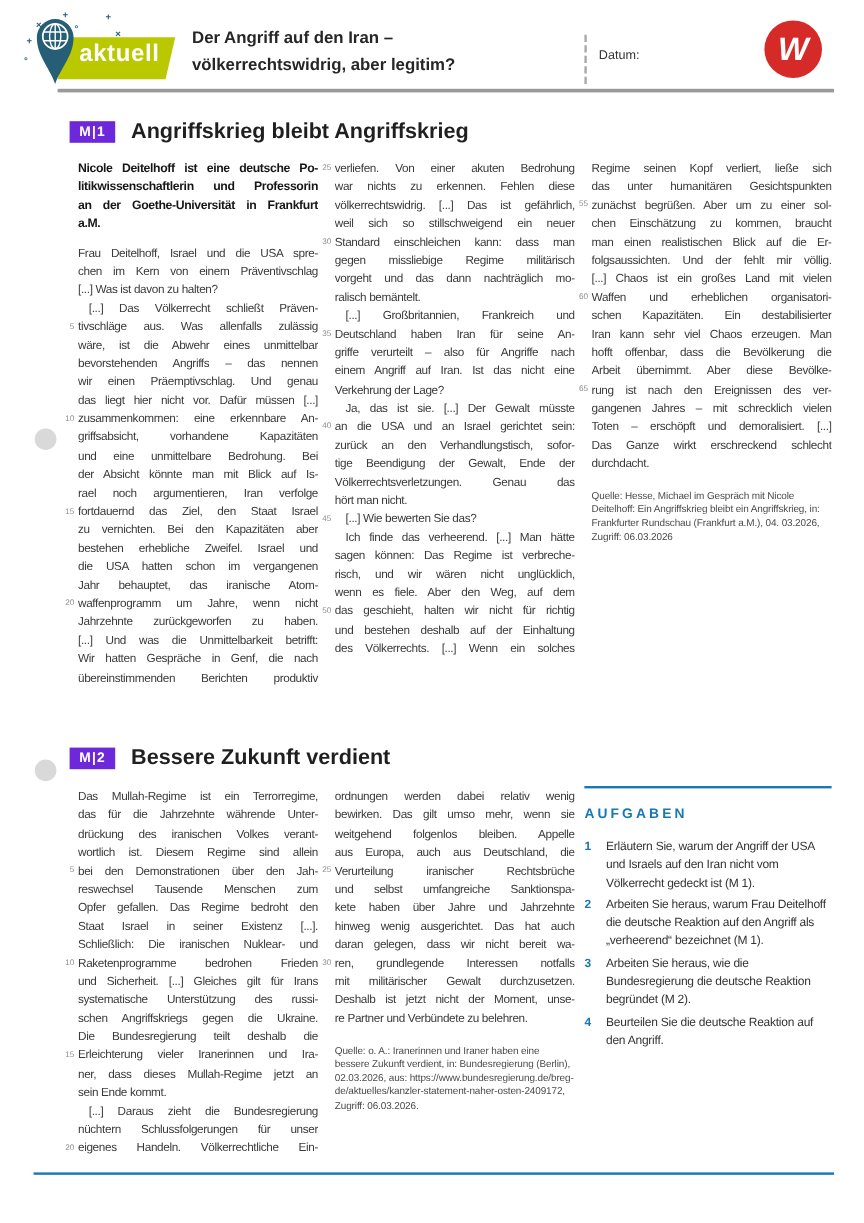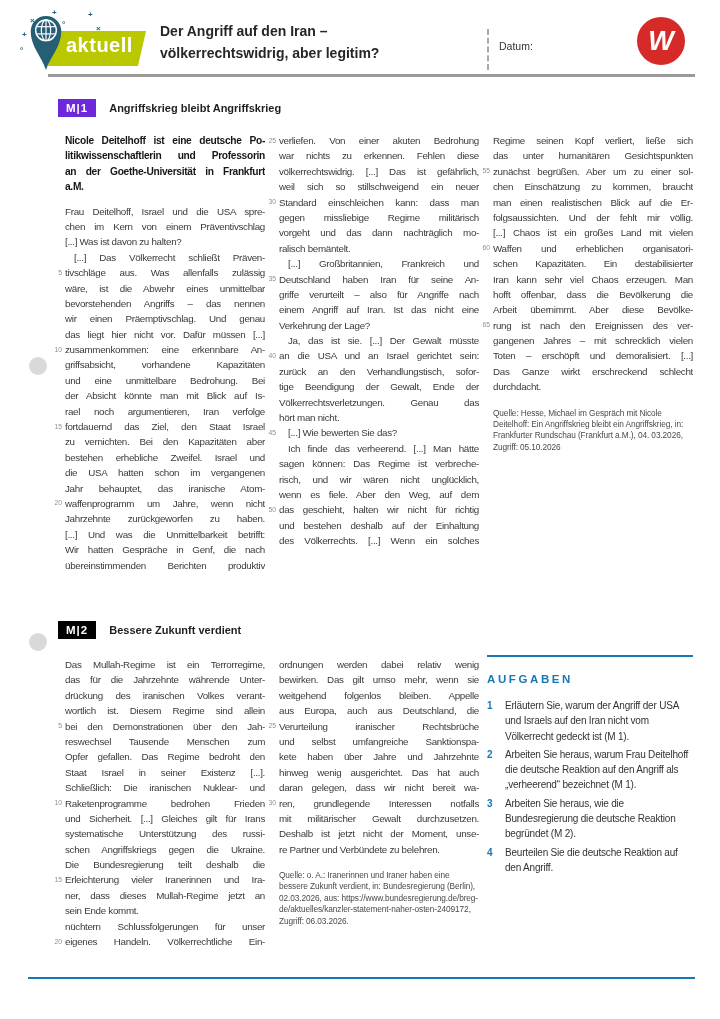--- a/index.html
+++ b/index.html
@@ -22,21 +22,21 @@
                 border-left:2px dashed #a9a9a9;}
   #date-label{position:absolute;left:499px;top:40px;font-size:10.5px;color:#333;}
   #brand-circle{position:absolute;left:637px;top:17px;width:48px;height:48px;border-radius:50%;
                 display:flex;align-items:center;justify-content:center;}
   #brand-letter{color:#fff;font-weight:700;font-style:italic;font-size:27px;}
   #header-rule{position:absolute;left:48px;right:25px;top:74px;height:2.5px;background:#9a9a9a;}
 
   
   .mhead{position:absolute;display:flex;align-items:center;gap:13px;}
   .mbox{color:#fff;font-weight:700;font-size:11.5px;padding:3px 8px;letter-spacing:1px;}
-  .mtitle{font-weight:700;font-size:11px;color:#1f1f1f;}
+  .mtitle{font-weight:700;font-size:18px;color:#1f1f1f;}
 
   
   .cols{position:absolute;left:65px;right:25px;display:flex;gap:14px;}
   .col{width:200px;flex:none;}
   .tline{position:relative;}
   .lnum{position:absolute;left:-16px;top:3.5px;width:13px;text-align:right;
         font-size:6.8px;color:#8f8f8f;}
   .ltxt{display:block;font-size:9.8px;line-height:15.4px;letter-spacing:-0.3px;color:#3a3a3a;
         text-align:justify;text-align-last:justify;max-height:15.4px;overflow:hidden;}
   .ltxt.end{text-align-last:left;}
@@ -400,26 +400,26 @@
         </div>
         <div class="tline">
           <span class="lnum"></span>
           <span class="ltxt">Das Ganze wirkt erschreckend schlecht</span>
         </div>
         <div class="tline">
           <span class="lnum"></span>
           <span class="ltxt end">durchdacht.</span>
         </div>
       </div>
-    <div class="source">Quelle: Hesse, Michael im Gespräch mit Nicole Deitelhoff: Ein Angriffskrieg bleibt ein Angriffskrieg, in: Frankfurter Rundschau (Frankfurt a.M.), 04. 03.2026, Zugriff: 05.10.2026</div>
+    <div class="source">Quelle: Hesse, Michael im Gespräch mit Nicole Deitelhoff: Ein Angriffskrieg bleibt ein Angriffskrieg, in: Frankfurter Rundschau (Frankfurt a.M.), 04. 03.2026, Zugriff: 06.03.2026</div>
   </div>
 </div>
 
 <div class="mhead" style="left:58px;top:621px;">
-  <span class="mbox" style="background: #000000;">M|2</span>
+  <span class="mbox" style="background: #6d28d9;">M|2</span>
   <span class="mtitle">Bessere Zukunft verdient</span>
 </div>
 
 <div class="cols" style="top:657px;">
   <div class="col">
     <div>
         <div class="tline">
           <span class="lnum"></span>
           <span class="ltxt">Das Mullah-Regime ist ein Terrorregime,</span>
         </div>
@@ -479,20 +479,24 @@
           <span class="lnum">15</span>
           <span class="ltxt">Erleichterung vieler Iranerinnen und Ira-</span>
         </div>
         <div class="tline">
           <span class="lnum"></span>
           <span class="ltxt">ner, dass dieses Mullah-Regime jetzt an</span>
         </div>
         <div class="tline">
           <span class="lnum"></span>
           <span class="ltxt end">sein Ende kommt.</span>
+        </div>
+        <div class="tline">
+          <span class="lnum"></span>
+          <span class="ltxt ind">[...] Daraus zieht die Bundesregierung</span>
         </div>
         <div class="tline">
           <span class="lnum"></span>
           <span class="ltxt">nüchtern Schlussfolgerungen für unser</span>
         </div>
         <div class="tline">
           <span class="lnum">20</span>
           <span class="ltxt">eigenes Handeln. Völkerrechtliche Ein-</span>
         </div>
       </div>

